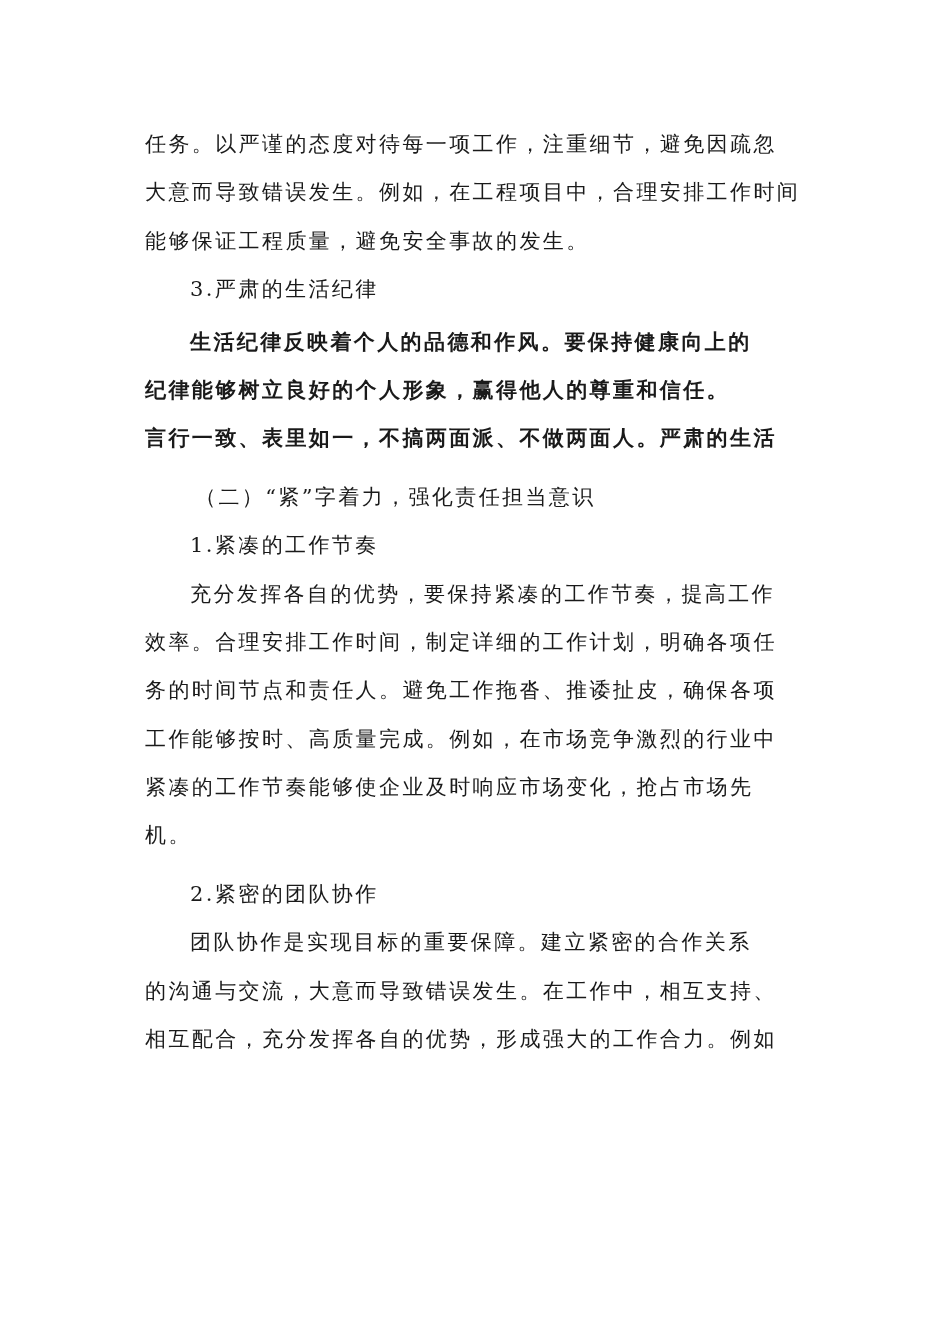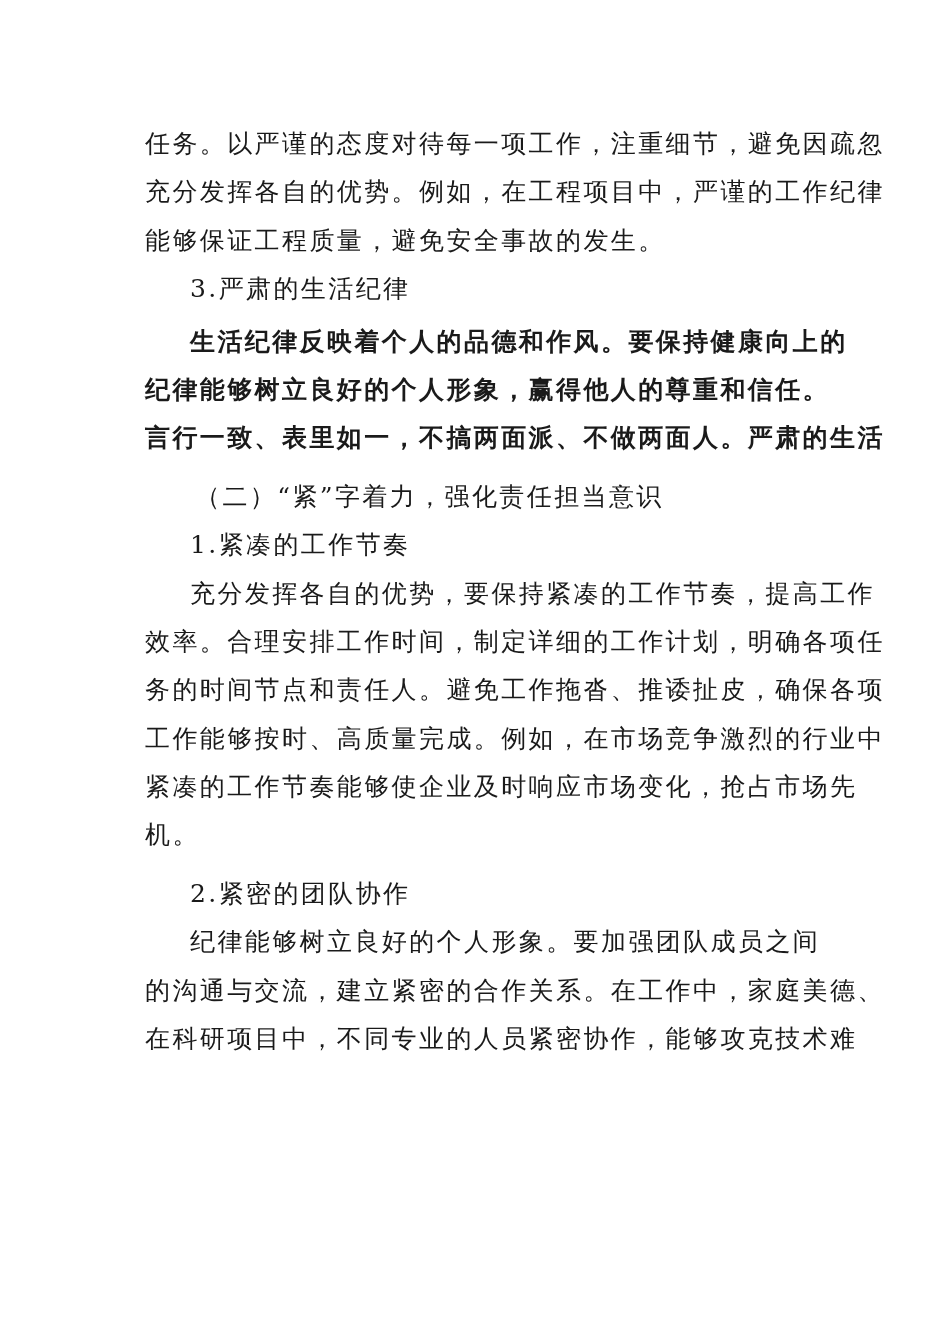--- a/index.html
+++ b/index.html
@@ -1,35 +1,35 @@
 <!DOCTYPE html>
 <html><head>
 <meta charset="utf-8">
 <style>
   html, body { margin: 0; padding: 0; background: #ffffff; }
   body { width: 950px; height: 1344px; position: relative; overflow: hidden; }
   .page {
     position: absolute; left: 145px; top: 120px; width: 665px;
     font-family: "DejaVu Serif", "Liberation Serif", serif;
-    color: #1a1a1a; font-size: 25px; letter-spacing: 2.4px;
+    color: #1a1a1a; font-size: 21px; letter-spacing: 2.4px;
   }
   .line { height: 48.4px; line-height: 48.4px; white-space: nowrap; }
   .indent { padding-left: 45px; }
   .indent2 { padding-left: 50px; }
   .gap-before { margin-top: 4px; font-weight: bold; }
   .tall-gap { margin-top: 10px; }
 </style>
 </head>
 <body>
 
 <div class="page">
 
   <div>
     <div class="line">任务。以严谨的态度对待每一项工作，注重细节，避免因疏忽</div>
-    <div class="line">充分发挥各自的优势。例如，在工程项目中，严谨的工作纪律</div>
+    <div class="line">大意而导致错误发生。例如，在工程项目中，合理安排工作时间</div>
     <div class="line">能够保证工程质量，避免安全事故的发生。</div>
   </div>
 
   <div class="line indent">3.严肃的生活纪律</div>
 
   <div class="gap-before">
     <div class="line indent">生活纪律反映着个人的品德和作风。要保持健康向上的</div>
     <div class="line">纪律能够树立良好的个人形象，赢得他人的尊重和信任。</div>
     <div class="line">言行一致、表里如一，不搞两面派、不做两面人。严肃的生活</div>
   </div>
@@ -43,18 +43,18 @@
     <div class="line">效率。合理安排工作时间，制定详细的工作计划，明确各项任</div>
     <div class="line">务的时间节点和责任人。避免工作拖沓、推诿扯皮，确保各项</div>
     <div class="line">工作能够按时、高质量完成。例如，在市场竞争激烈的行业中</div>
     <div class="line">紧凑的工作节奏能够使企业及时响应市场变化，抢占市场先</div>
     <div class="line">机。</div>
   </div>
 
   <div class="line indent tall-gap">2.紧密的团队协作</div>
 
   <div>
-    <div class="line indent">纪律能够树立良好的个人形象。要加强团队成员之间</div>
-    <div class="line">的沟通与交流，建立紧密的合作关系。在工作中，家庭美德、</div>
-    <div class="line">在科研项目中，不同专业的人员紧密协作，能够攻克技术难</div>
+    <div class="line indent">团队协作是实现目标的重要保障。建立紧密的合作关系</div>
+    <div class="line">的沟通与交流，大意而导致错误发生。在工作中，相互支持、</div>
+    <div class="line">相互配合，充分发挥各自的优势，形成强大的工作合力。例如</div>
   </div>
 
 </div>
 
 </body></html>

